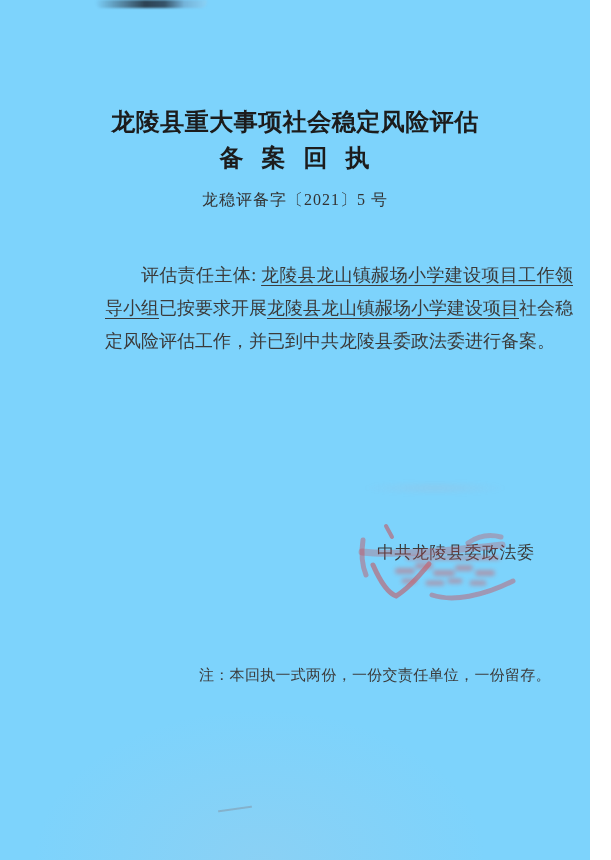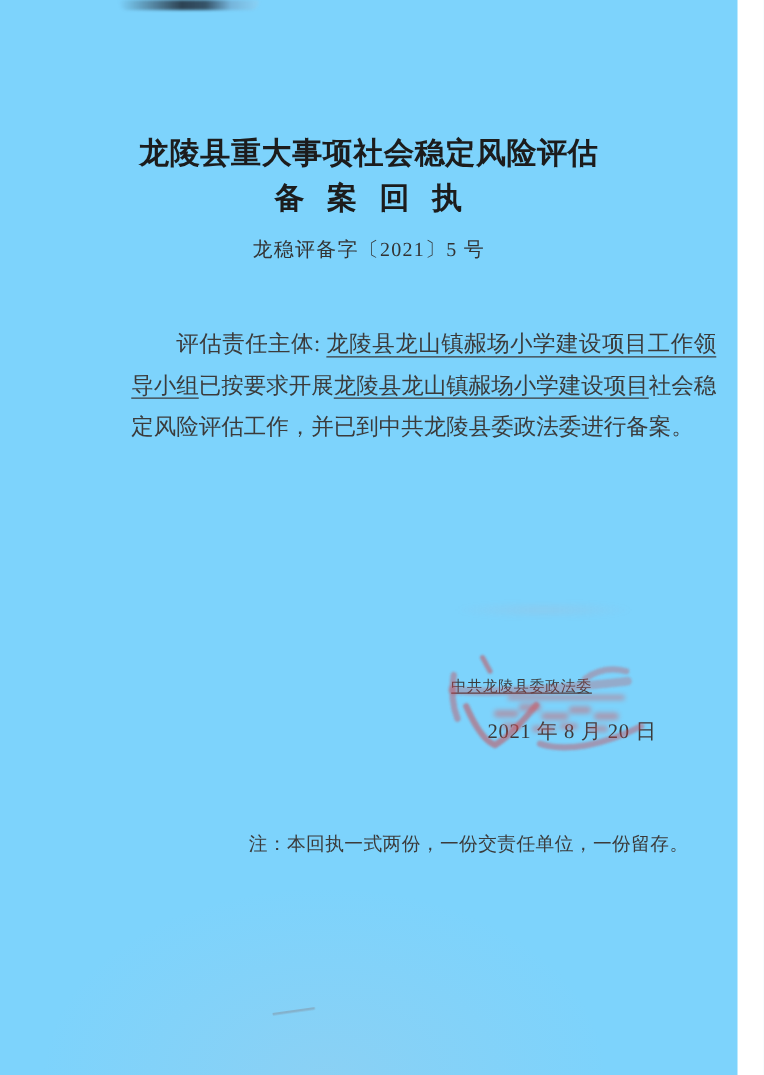--- a/index.html
+++ b/index.html
@@ -64,26 +64,25 @@
     margin-left: 32px;
   }
   .bodytext p { margin: 0; text-indent: 2em; }
   .u {
     text-decoration: underline;
     text-underline-offset: 4px;
     text-decoration-thickness: 1px;
   }
   .sig-org {
     position: absolute;
-    left: 361px; top: 541px;
-    font-size: 12px;
+    left: 377px; top: 541px;
+    font-size: 17px;
     letter-spacing: 0.5px;
     color: #3a3a3a;
     z-index: 2;
-    text-decoration: underline;
   }
   .sig-date {
     position: absolute;
     left: 390px; top: 574px;
     font-size: 16.5px;
     letter-spacing: 0.5px;
     color: #3a3a3a;
     z-index: 2;
   }
   .stamp {
@@ -131,21 +130,20 @@
   <h1 class="title1">龙陵县重大事项社会稳定风险评估</h1>
   <h1 class="title2">备 案 回 执</h1>
 
   <div class="docnum">龙稳评备字〔2021〕5 号</div>
 
   <div class="bodytext">
     <p><span>评估责任主体: </span><span class="u">龙陵县龙山镇赧场小学建设项目工作领导小组</span><span>已按要求开展</span><span class="u">龙陵县龙山镇赧场小学建设项目</span><span>社会稳定风险评估工作，并已到中共龙陵县委政法委进行备案。</span></p>
   </div>
 
   <div class="sig-org">中共龙陵县委政法委</div>
-  <div class="sig-date">2021 年 8 月 20 日</div>
 
   <svg class="stamp" width="220" height="125" viewBox="0 0 220 125" xmlns="http://www.w3.org/2000/svg">
     <defs>
       <filter id="soft" x="-20%" y="-20%" width="140%" height="140%">
         <feGaussianBlur stdDeviation="0.7"></feGaussianBlur>
       </filter>
       <filter id="blurry" x="-30%" y="-30%" width="160%" height="160%">
         <feGaussianBlur stdDeviation="2.2"></feGaussianBlur>
       </filter>
     </defs>

